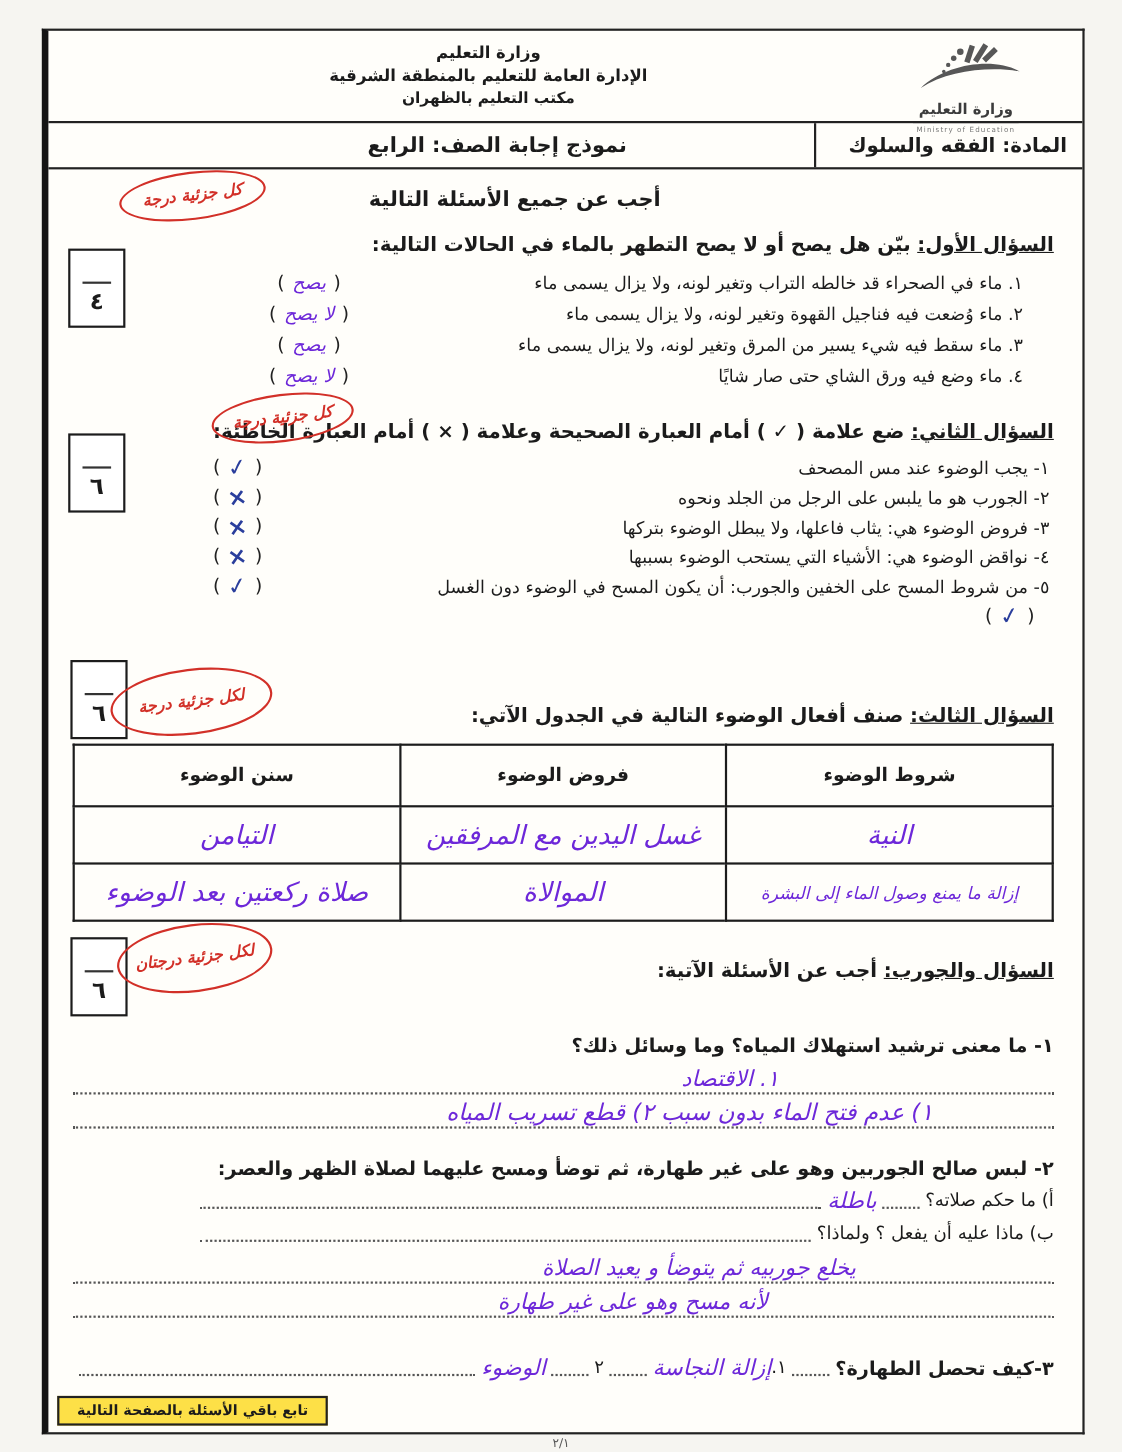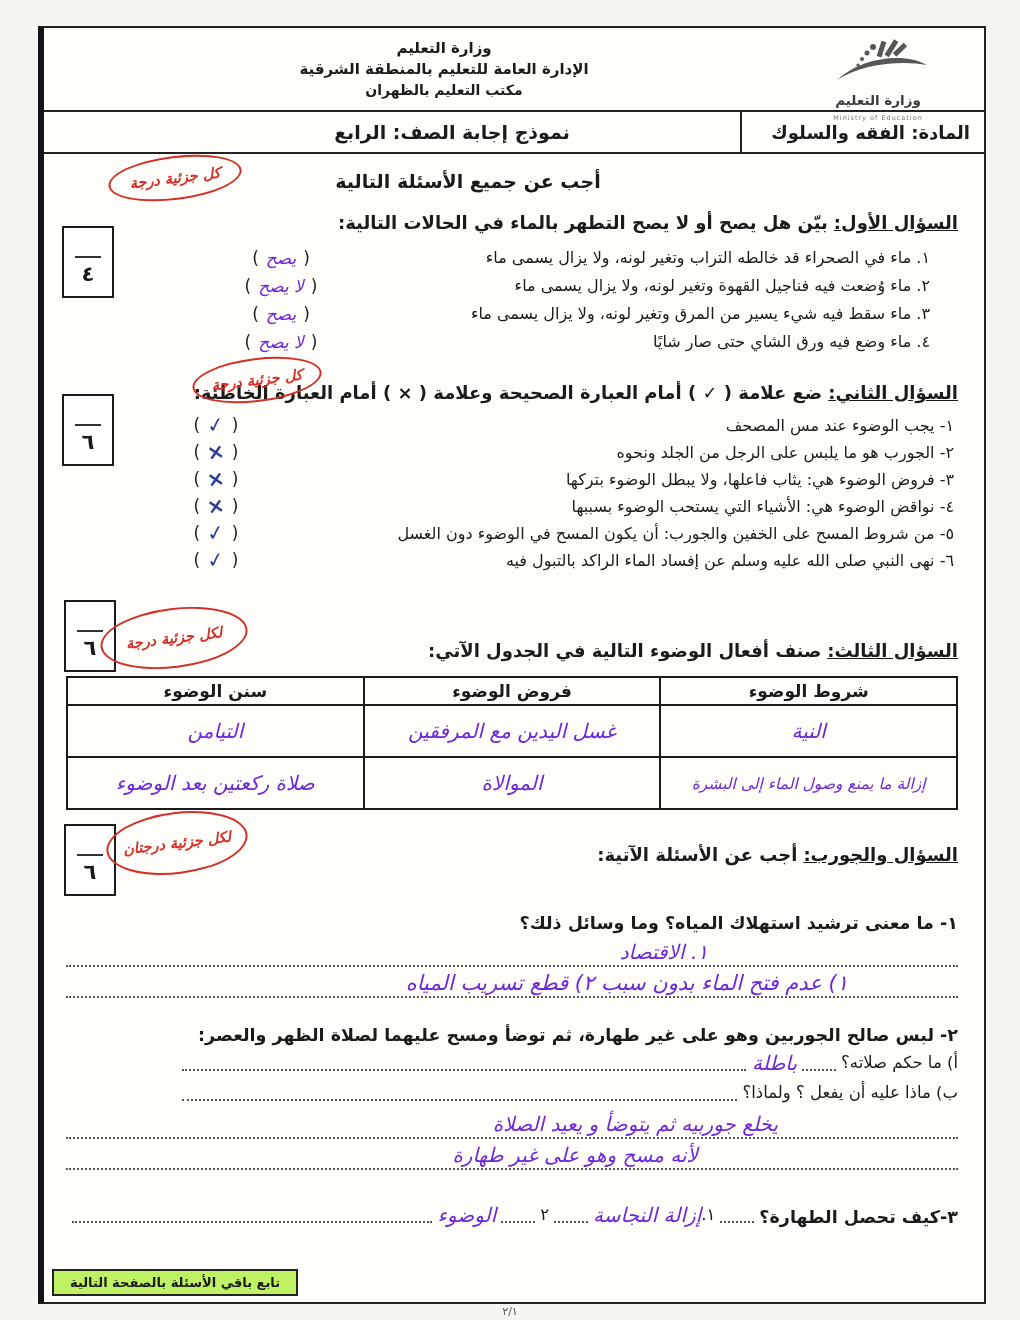--- a/index.html
+++ b/index.html
@@ -95,23 +95,23 @@
   .sec-q3 { margin-top:64px; }
   .sec-q3 .score-box { left:20px; top:-38px; }
   .sec-q3 .oval { left:56px; top:-30px; width:148px; height:60px; }
   .word-bank { font-weight:bold; font-size:15px; margin-top:6px; margin-left:-110px; }
   .full-bleed { margin-left:-110px; }
   table.q3-table {
     width:calc(100% + 110px); margin-left:-110px; margin-top:12px;
     border-collapse:collapse; table-layout:fixed;
   }
   .q3-table th, .q3-table td { border:2px solid #1c1c1c; text-align:center; }
-  .q3-table th { height:28px; font-size:17px; }
+  .q3-table th { height:56px; font-size:17px; }
   .q3-table td { height:52px; }
-  .q3-table td .hw { font-size:20px; }
+  .q3-table td .hw { font-size:24px; }
   .q3-table tr.r2 td:first-child .hw { font-size:15.5px; }
   .sec-q4 { margin-top:32px; }
   .sec-q4 .score-box { left:20px; top:-18px; }
   .sec-q4 .oval { left:62px; top:-30px; width:142px; height:62px; }
   .sub-q { font-weight:bold; font-size:17.5px; line-height:26px; }
   .sub1 { margin-top:42px; }
   .ans-line {
     border-bottom:2.5px dotted #555; min-height:31px;
     display:flex; align-items:flex-end; padding-bottom:1px;
   }
@@ -120,21 +120,21 @@
   .a2 .hw { padding-right:110px; font-size:21px; }
   .sub2 { margin-top:24px; }
   .ln { display:flex; align-items:flex-end; font-size:16.5px; line-height:30px; }
   .dot-fill { flex:1 1 auto; border-bottom:2.5px dotted #555; height:4px; margin:0 6px 7px; }
   .dot-seg { flex:0 0 34px; border-bottom:2.5px dotted #555; height:4px; margin:0 5px 7px; }
   .ln .hw { font-size:20px; margin-bottom:0; }
   .sub3 { margin-top:30px; }
   .sub3 .sub-q { white-space:nowrap; }
   
   .footer-box {
-    position:absolute; left:8px; bottom:6px; background:#bef264;
+    position:absolute; left:8px; bottom:6px; background:#fde047;
     border:2px solid #222; padding:4px 16px;
     font-size:13px; font-weight:bold;
   }
   .page-num {
     position:absolute; bottom:2px; left:50%; transform:translateX(-50%);
     font-size:11px; color:#555;
   }
 </style>
 </head>
 <body>
@@ -231,21 +231,20 @@
         </div>
         <div class="item">
           <span>٤- نواقض الوضوء هي: الأشياء التي يستحب الوضوء بسببها</span>
           <span class="paren">(<span class="mark">×</span>)</span>
         </div>
         <div class="item">
           <span>٥- من شروط المسح على الخفين والجورب: أن يكون المسح في الوضوء دون الغسل</span>
           <span class="paren">(<span class="mark">✓</span>)</span>
         </div>
         <div class="item">
-          <span>٦- نهى النبي صلى الله عليه وسلم عن إفساد الماء الراكد بالتبول فيه</span>
           <span class="paren">(<span class="mark">✓</span>)</span>
         </div>
       </div>
     </div>
 
     <div class="sec sec-q3">
       <div class="score-box">
         <div class="score-line"></div>
         <div class="score-num">٦</div>
       </div>

